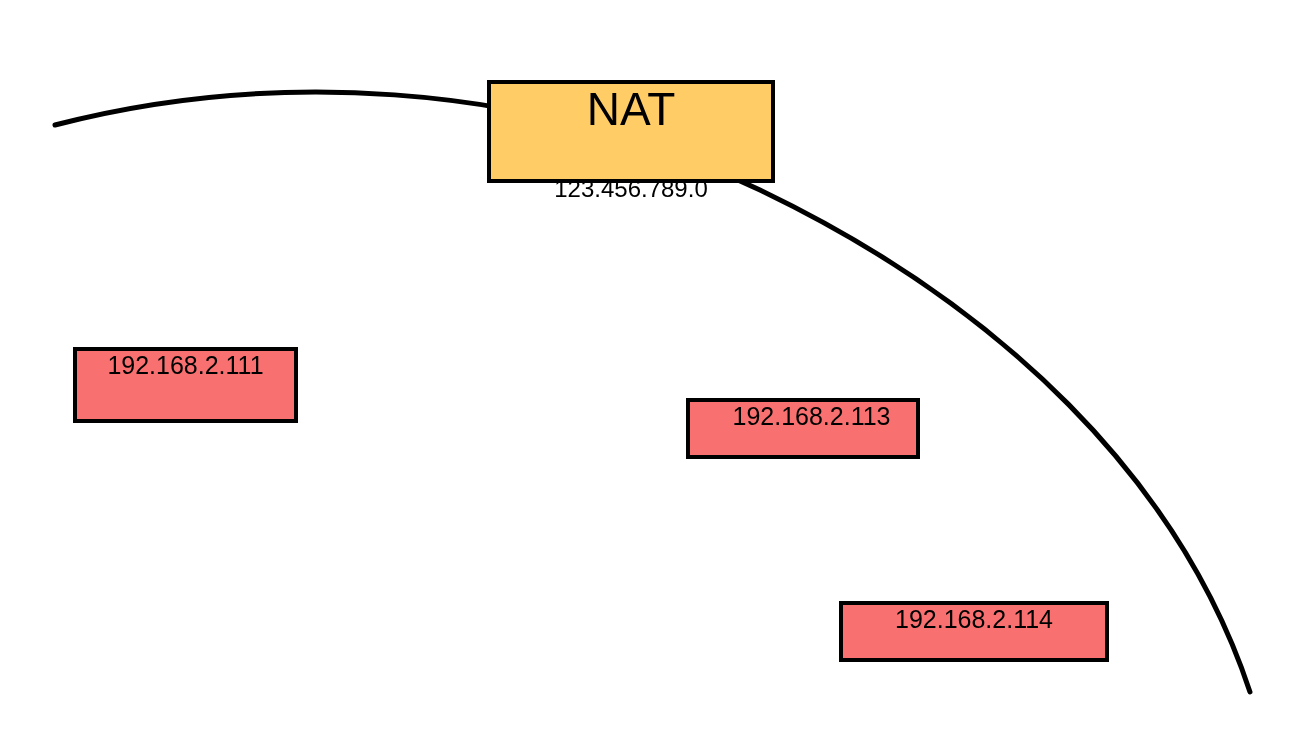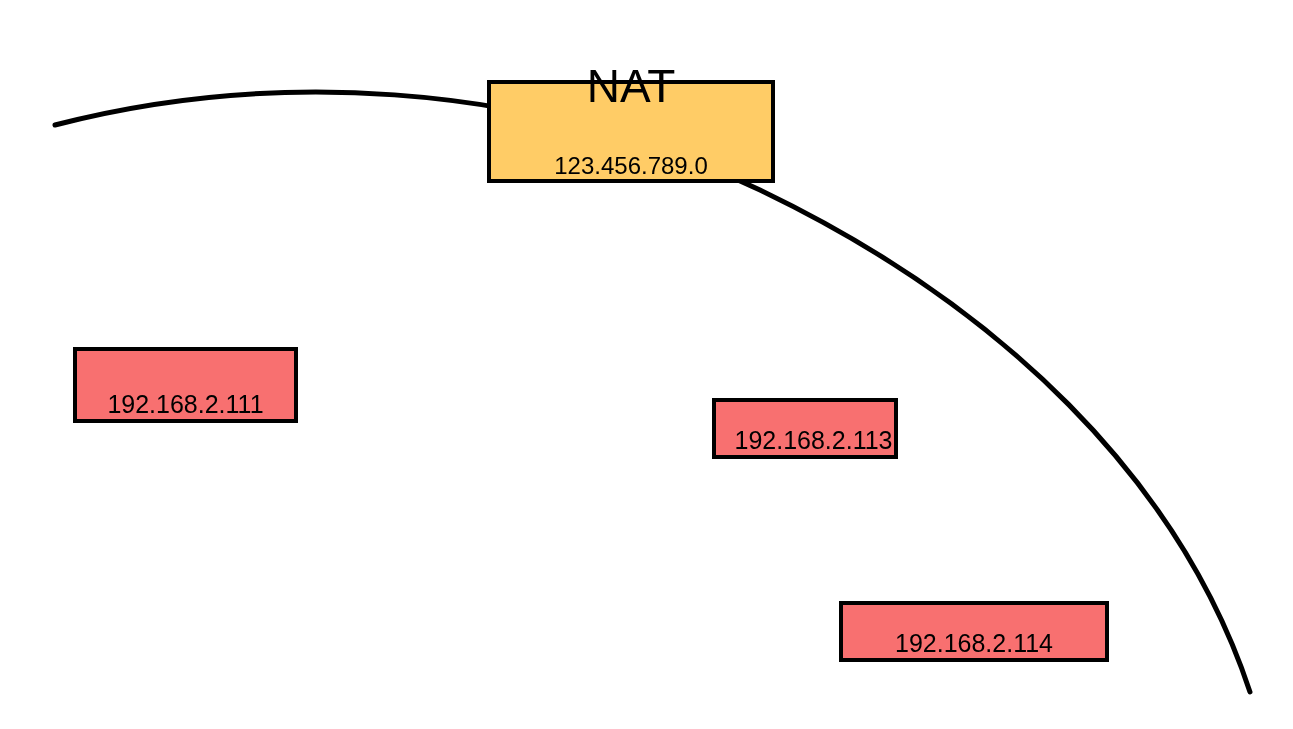--- a/index.html
+++ b/index.html
@@ -22,21 +22,21 @@
     width: 1293px;
     height: 729px;
     z-index: 1;
   }
   .node {
     position: absolute;
     box-sizing: border-box;
     border: 4px solid #000000;
     display: flex;
     align-items: center;
-    justify-content: flex-end;
+    justify-content: space-between;
     flex-direction: column;
     z-index: 2;
   }
   .nat-node {
     left: 487px;
     top: 80px;
     width: 288px;
     height: 103px;
     background: #ffcc66;
   }
@@ -53,21 +53,21 @@
     margin-top: 44px;
   }
   .host-node {
     background: #f87070;
   }
   .host-ip {
     font-size: 25px;
     color: #000000;
   }
   .host-111 { left: 73px;  top: 347px; width: 225px; height: 76px; }
-  .host-113 { left: 712px; top: 398px; width: 186px; height: 61px; padding-left: 17px; }
+  .host-113 { left: 686px; top: 398px; width: 234px; height: 61px; padding-left: 17px; }
   .host-112 { left: 365px; top: 550px; width: 225px; height: 61px; }
   .host-114 { left: 839px; top: 601px; width: 270px; height: 61px; }
 </style>
 </head>
 <body>
 
 <div class="canvas">
 
   <svg class="curve-layer" width="1293" height="729" viewBox="0 0 1293 729" xmlns="http://www.w3.org/2000/svg">
     <path d="M 55 125 C 260 72, 520 76, 760 190 C 1000 305, 1180 480, 1250 692" fill="none" stroke="#000000" stroke-width="5" stroke-linecap="round"></path>

